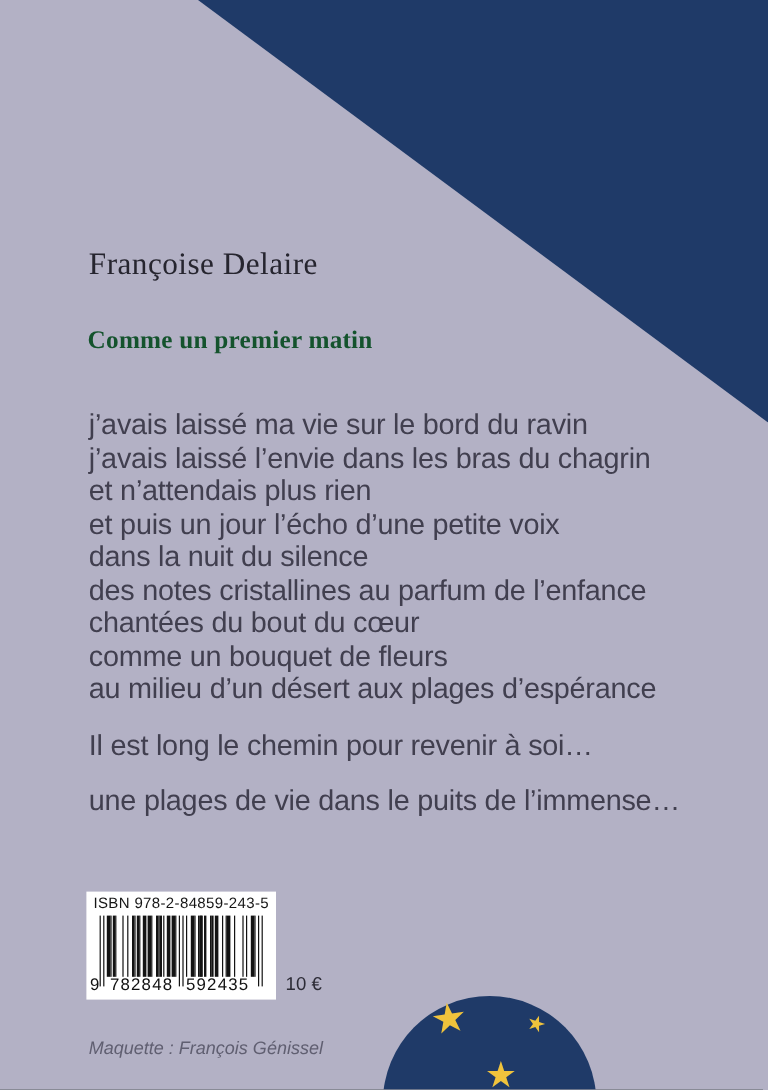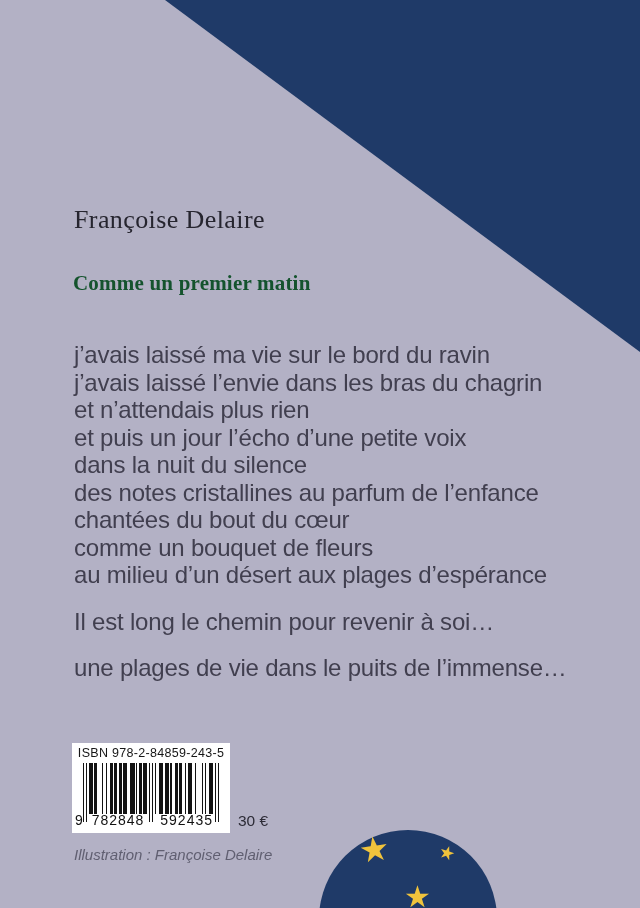--- a/index.html
+++ b/index.html
@@ -35,21 +35,21 @@
     position:absolute;top:3px;left:0;width:100%;text-align:center;
     font-size:12.5px;letter-spacing:.3px;color:#161616;
   }
   .bars{position:absolute;left:11px;top:20px;width:136px;height:59px;}
   .bars div{position:absolute;top:0;background:#131313;}
   .barcode-digits span{
     position:absolute;font-size:14px;color:#111;letter-spacing:1px;
   }
   .d-first{left:3px;top:69px;}
   .d-left{left:17px;top:69px;width:58px;text-align:center;}
-  .d-right{left:83px;top:69px;width:58px;text-align:right;}
+  .d-right{left:83px;top:69px;width:58px;text-align:left;}
   .price{
     position:absolute;left:238px;top:812px;
     font-size:15.5px;color:#2c2b36;
   }
   .credits{
     position:absolute;left:74px;top:845px;
     font-style:italic;font-size:15px;line-height:19px;color:#605f71;
   }
   .logo-circle{
     position:absolute;left:319px;top:830px;width:178px;height:178px;
@@ -138,23 +138,23 @@
         <div style="left: 131.705px; width: 1.48158px; height: 59px;"></div>
         <div style="left: 134.568px; width: 1.48158px; height: 59px;"></div>
       </div>
     <div class="barcode-digits">
       <span class="d-first">9</span>
       <span class="d-left">782848</span>
       <span class="d-right">592435</span>
     </div>
   </div>
 
-  <div class="price">30 €</div>
+  <div class="price">10 €</div>
 
-  <div class="credits" id="credits"><span>Illustration : Françoise Delaire</span><br></div>
+  <div class="credits" id="credits"><br><span>Maquette : François Génissel</span></div>
 
   <div class="logo-circle">
     <span class="star star-big">★</span>
     <span class="star star-small">★</span>
     <span class="star star-bottom">★</span>
   </div>
 
 </div>
 
 </body></html>

